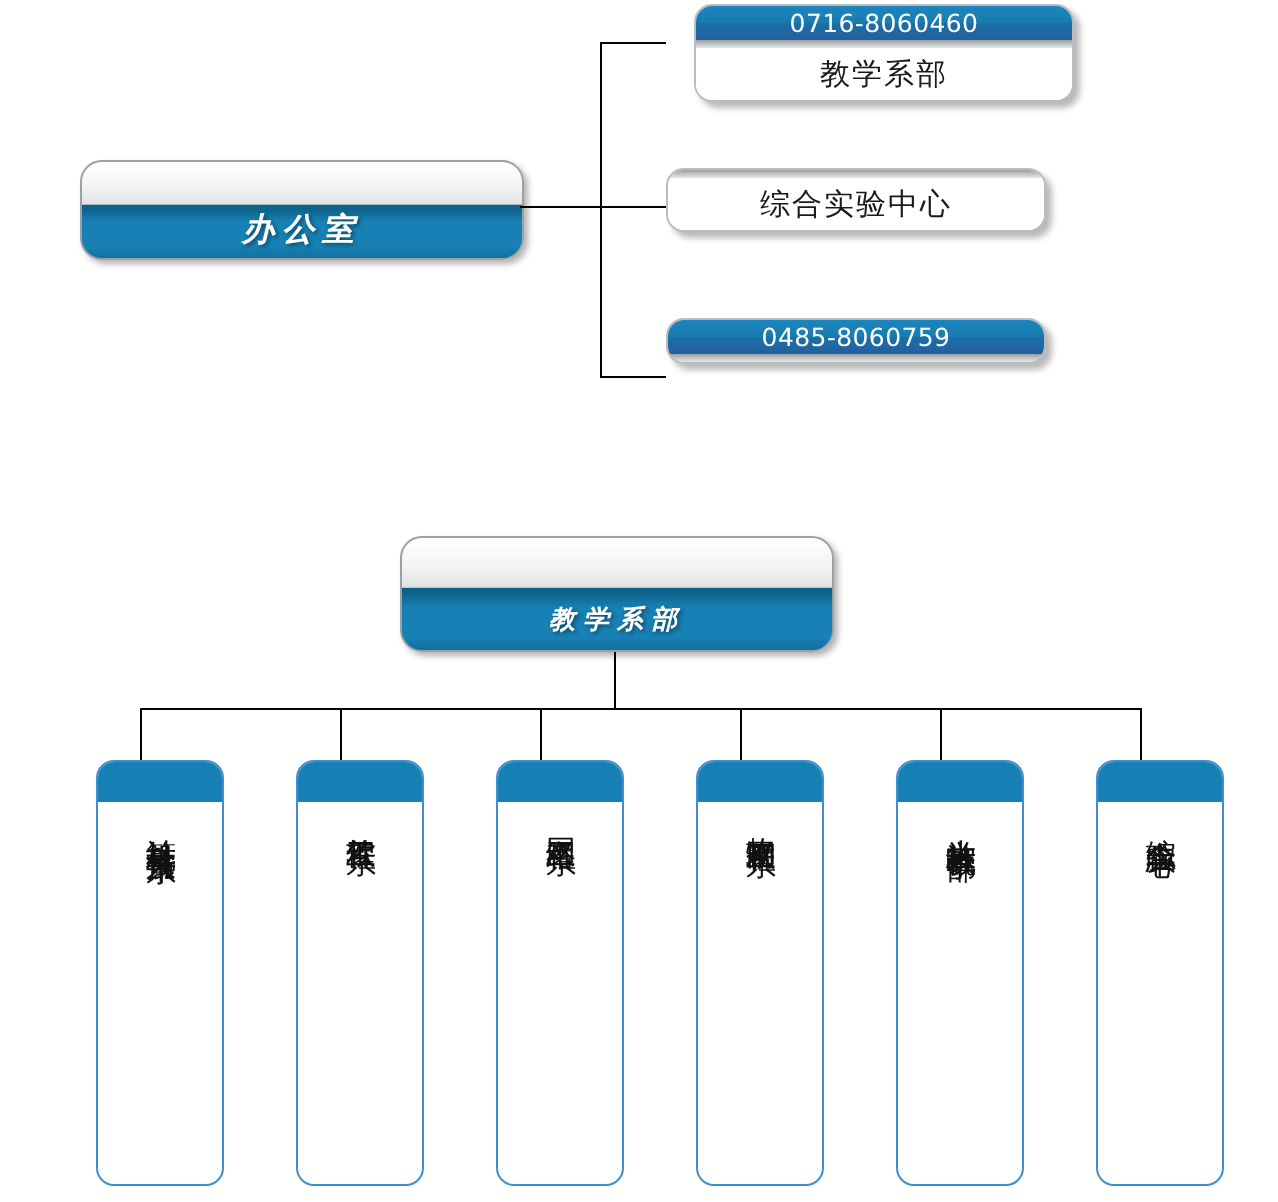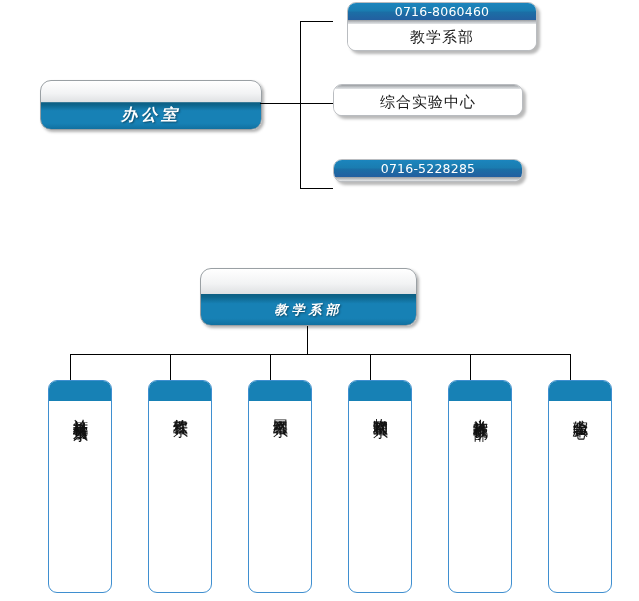--- a/index.html
+++ b/index.html
@@ -149,21 +149,21 @@
     <div class="card-sep"></div>
     <div class="card-body">教学系部</div>
   </div>
 
   <div class="office-card" style="left:333px; top:84px; width:188px;">
     <div class="card-sep"></div>
     <div class="card-body">综合实验中心</div>
   </div>
 
   <div class="office-card" style="left:333px; top:159px; width:188px;">
-    <div class="card-head">0716-5228285</div>
+    <div class="card-head">0485-8060759</div>
     <div class="card-sep"></div>
   </div>
 
   <div class="pill-node" style="left:200px; top:268px; width:215px; height:56px;">
     <span class="pill-label" style="font-size:13px;">教学系部</span>
   </div>
 
   <div class="line v" style="left:307px; top:326px; height:28px;"></div>
 
   <div class="line h" style="left:70px; top:354px; width:500px;"></div>

